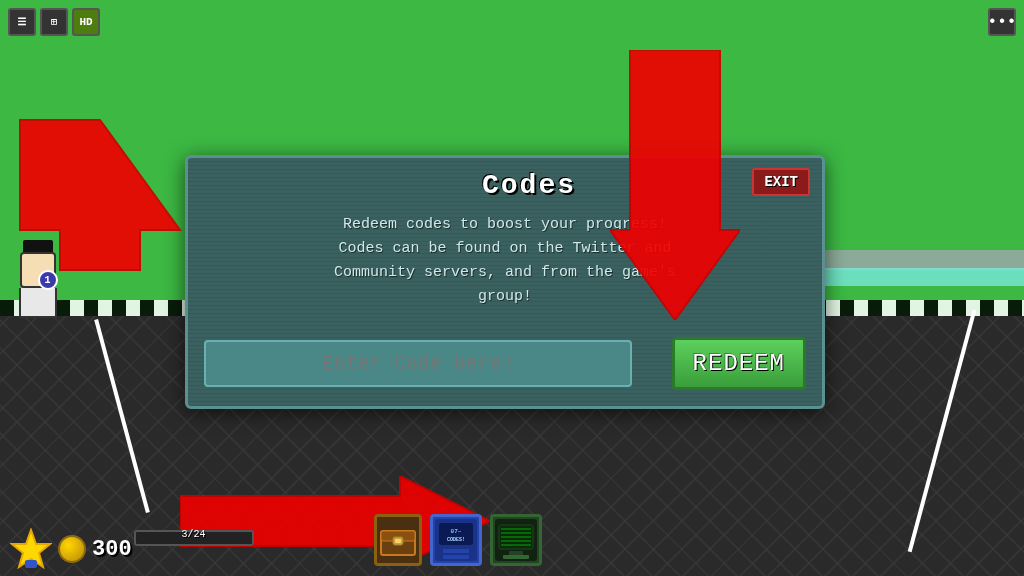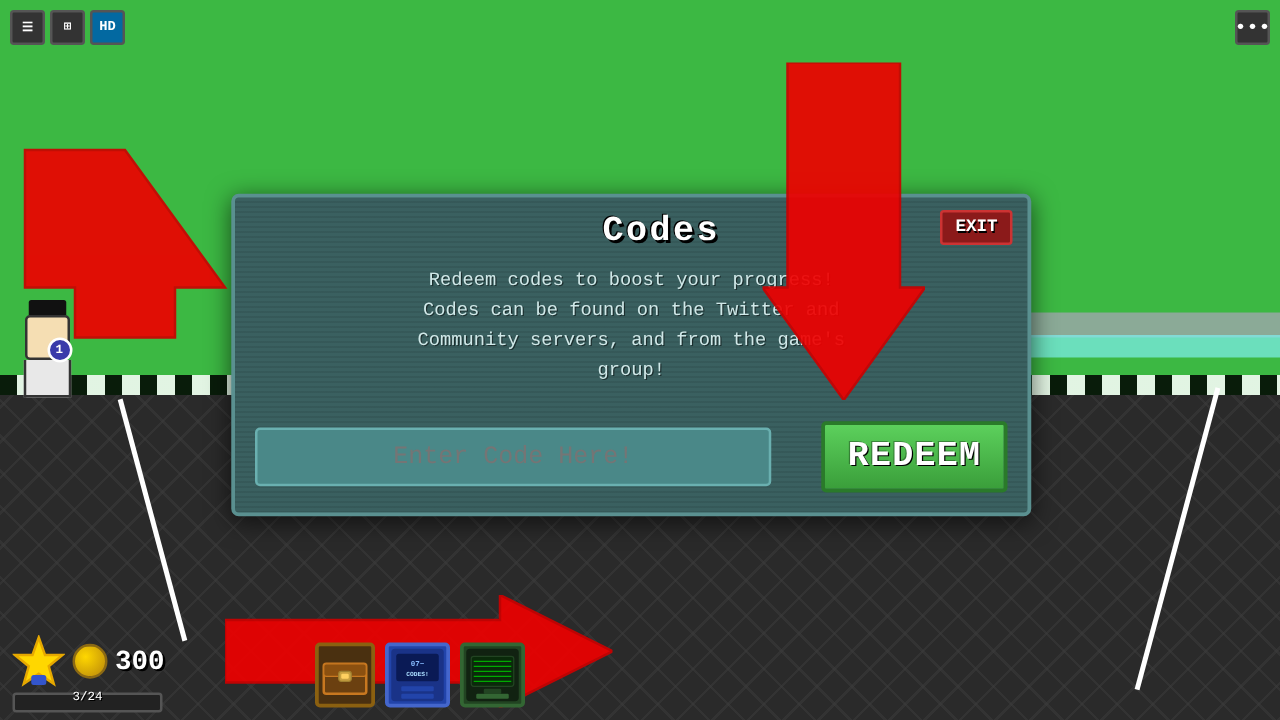--- a/index.html
+++ b/index.html
@@ -237,22 +237,22 @@
       cursor: text;
     }
 
     .redeem-button {
       background: #4ab84a;
       background: linear-gradient(180deg, #5cd05c, #3a9e3a);
       border: 3px solid #2a7a2a;
       border-radius: 4px;
       padding: 10px 18px;
       color: white;
-      font-size: 28px;
-      font-weight: bold;
+      font-size: 24px;
+      font-weight: normal;
       font-family: 'Courier New', monospace;
       cursor: pointer;
       text-shadow: 1px 1px 0 #000, -1px -1px 0 rgba(0,0,0,0.3);
       letter-spacing: 1px;
       white-space: nowrap;
       margin-left: 14px;
     }
 
     
     .hud {
@@ -262,21 +262,21 @@
       right: 0;
       height: 80px;
       display: flex;
       align-items: flex-end;
       padding: 0 10px 6px;
     }
 
     
     .hud-left {
       display: flex;
-      flex-direction: column;
+      flex-direction: row;
       align-items: flex-start;
       gap: 2px;
     }
 
     .star-coin-row {
       display: flex;
       align-items: center;
       gap: 6px;
     }
 
@@ -381,21 +381,21 @@
       display: flex;
       align-items: center;
       justify-content: center;
       color: white;
       font-size: 10px;
       font-weight: bold;
       cursor: pointer;
     }
 
     .toolbar-hd {
-      background: #0369a1;
+      background: #4d7c0f;
       font-size: 11px;
       font-weight: bold;
     }
 
     
     .top-right-btn {
       position: absolute;
       top: 8px;
       right: 8px;
       width: 28px;

